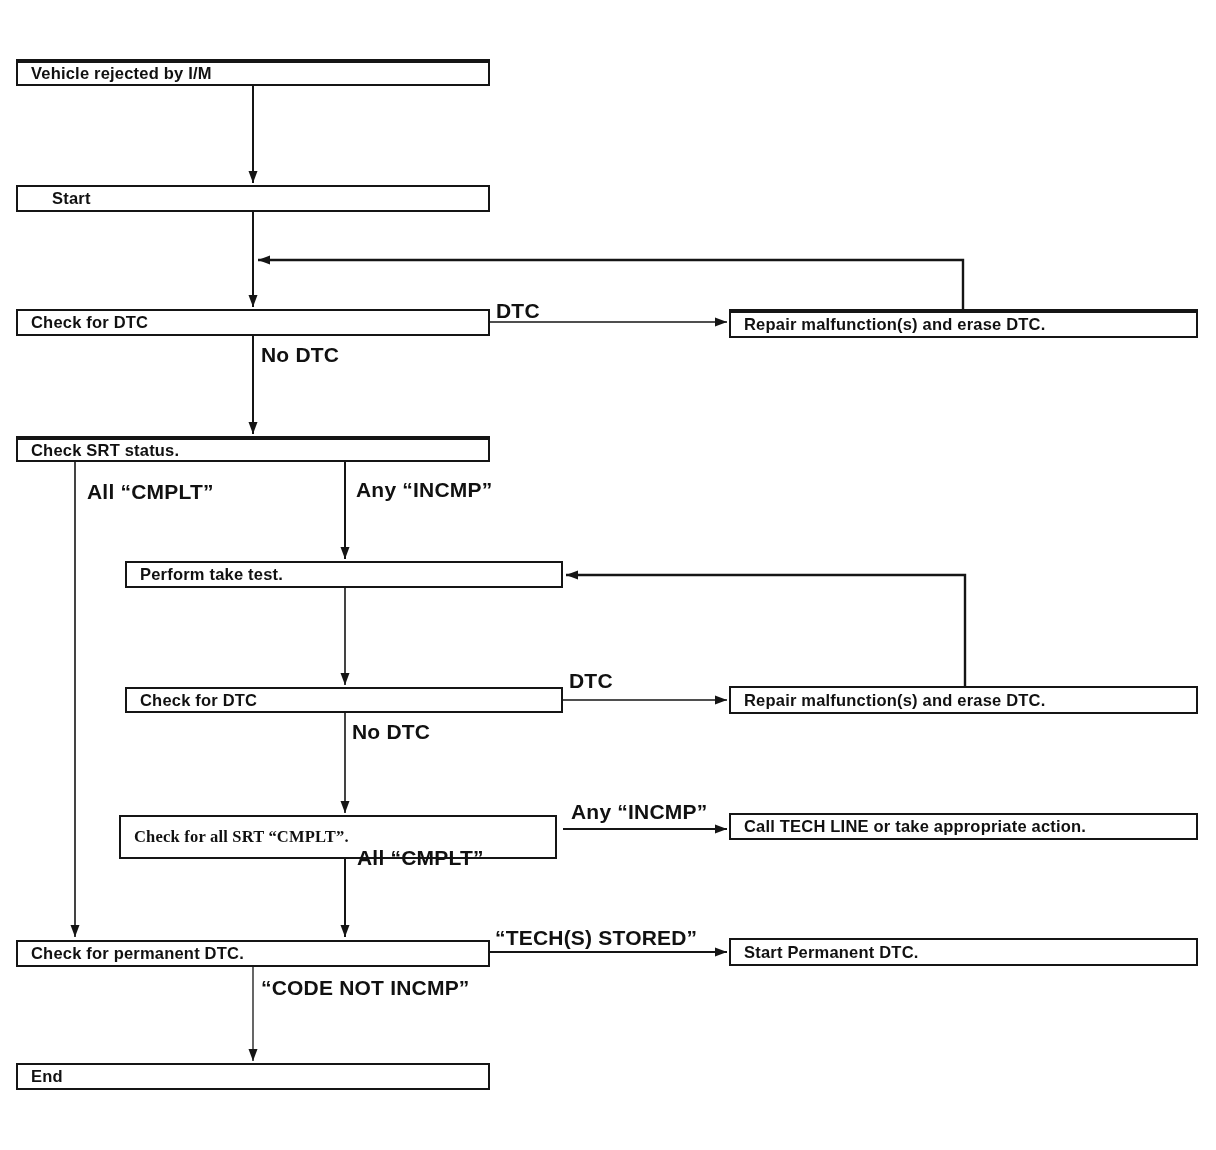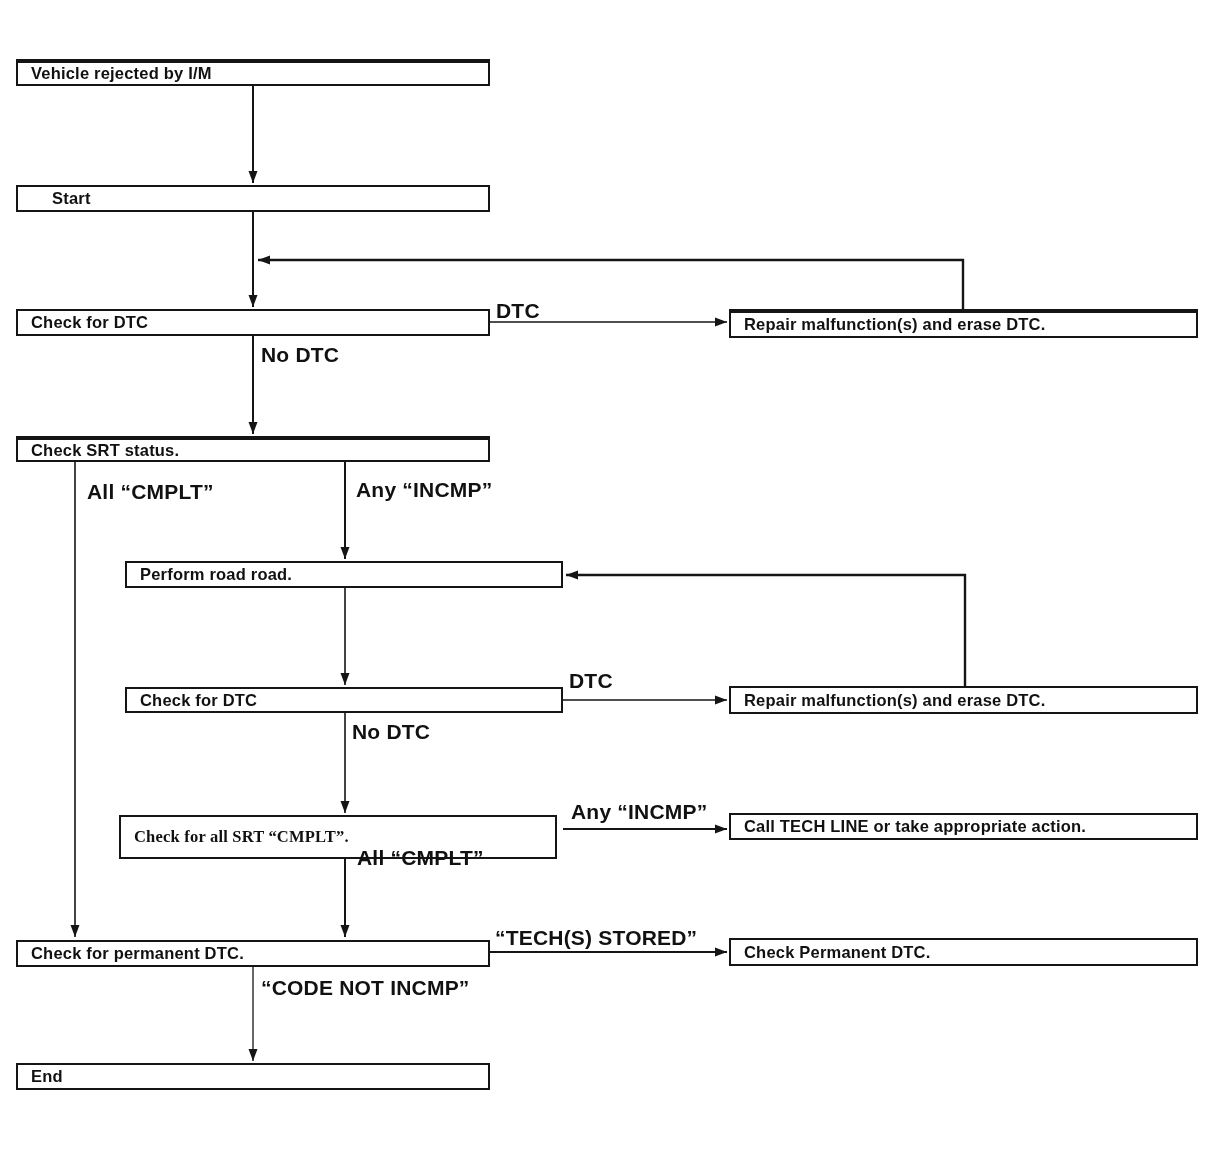--- a/index.html
+++ b/index.html
@@ -97,39 +97,39 @@
     <div class="node" style="left: 16px; top: 309px; width: 474px; height: 27px;">
       <span>Check for DTC</span>
     </div>
     <div class="node thick-top" style="left: 729px; top: 309px; width: 469px; height: 29px;">
       <span>Repair malfunction(s) and erase DTC.</span>
     </div>
     <div class="node thick-top" style="left: 16px; top: 436px; width: 474px; height: 26px;">
       <span>Check SRT status.</span>
     </div>
     <div class="node" style="left: 125px; top: 561px; width: 438px; height: 27px;">
-      <span>Perform road road.</span>
+      <span>Perform take test.</span>
     </div>
     <div class="node" style="left: 125px; top: 687px; width: 438px; height: 26px;">
       <span>Check for DTC</span>
     </div>
     <div class="node" style="left: 729px; top: 686px; width: 469px; height: 28px;">
       <span>Repair malfunction(s) and erase DTC.</span>
     </div>
     <div class="node" style="left: 119px; top: 815px; width: 438px; height: 44px; font-family: Liberation Serif, serif;">
       <span>Check for all SRT “CMPLT”.</span>
     </div>
     <div class="node" style="left: 729px; top: 813px; width: 469px; height: 27px; align-items: center;">
       <span>Call TECH LINE or take appropriate action.</span>
     </div>
     <div class="node" style="left: 16px; top: 940px; width: 474px; height: 27px;">
       <span>Check for permanent DTC.</span>
     </div>
     <div class="node" style="left: 729px; top: 938px; width: 469px; height: 28px;">
-      <span>Check Permanent DTC.</span>
+      <span>Start Permanent DTC.</span>
     </div>
     <div class="node" style="left: 16px; top: 1063px; width: 474px; height: 27px;">
       <span>End</span>
     </div>
     <div class="edge-label" style="left: 496px; top: 299px;">DTC</div>
     <div class="edge-label" style="left: 261px; top: 343px;">No DTC</div>
     <div class="edge-label" style="left: 87px; top: 480px;">All “CMPLT”</div>
     <div class="edge-label" style="left: 356px; top: 478px;">Any “INCMP”</div>
     <div class="edge-label" style="left: 569px; top: 669px;">DTC</div>
     <div class="edge-label" style="left: 352px; top: 720px;">No DTC</div>

